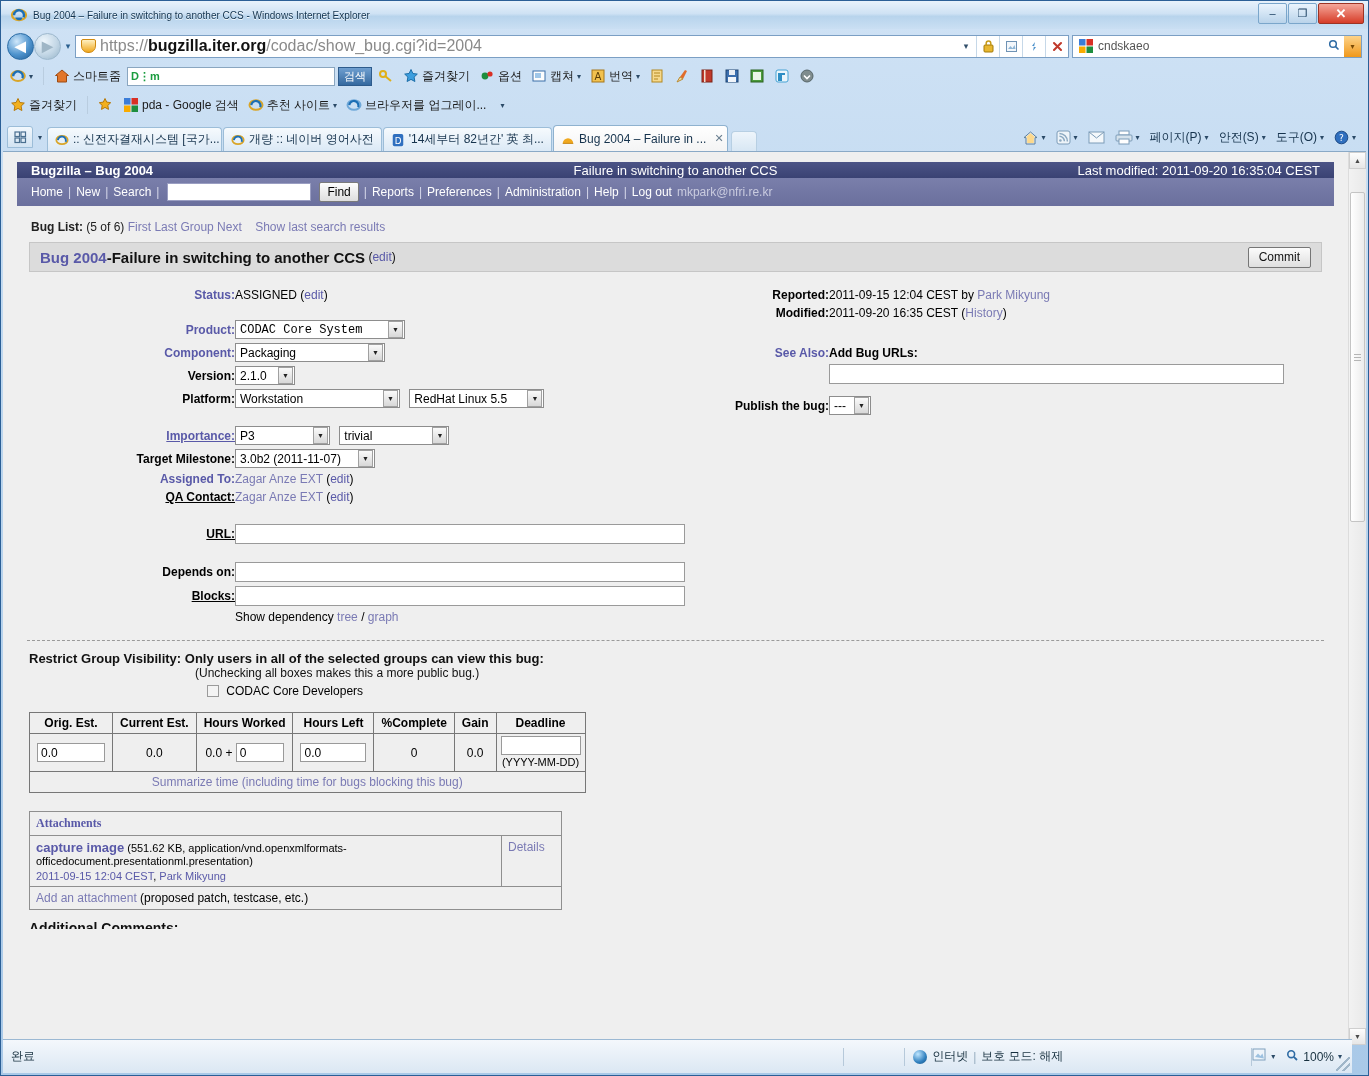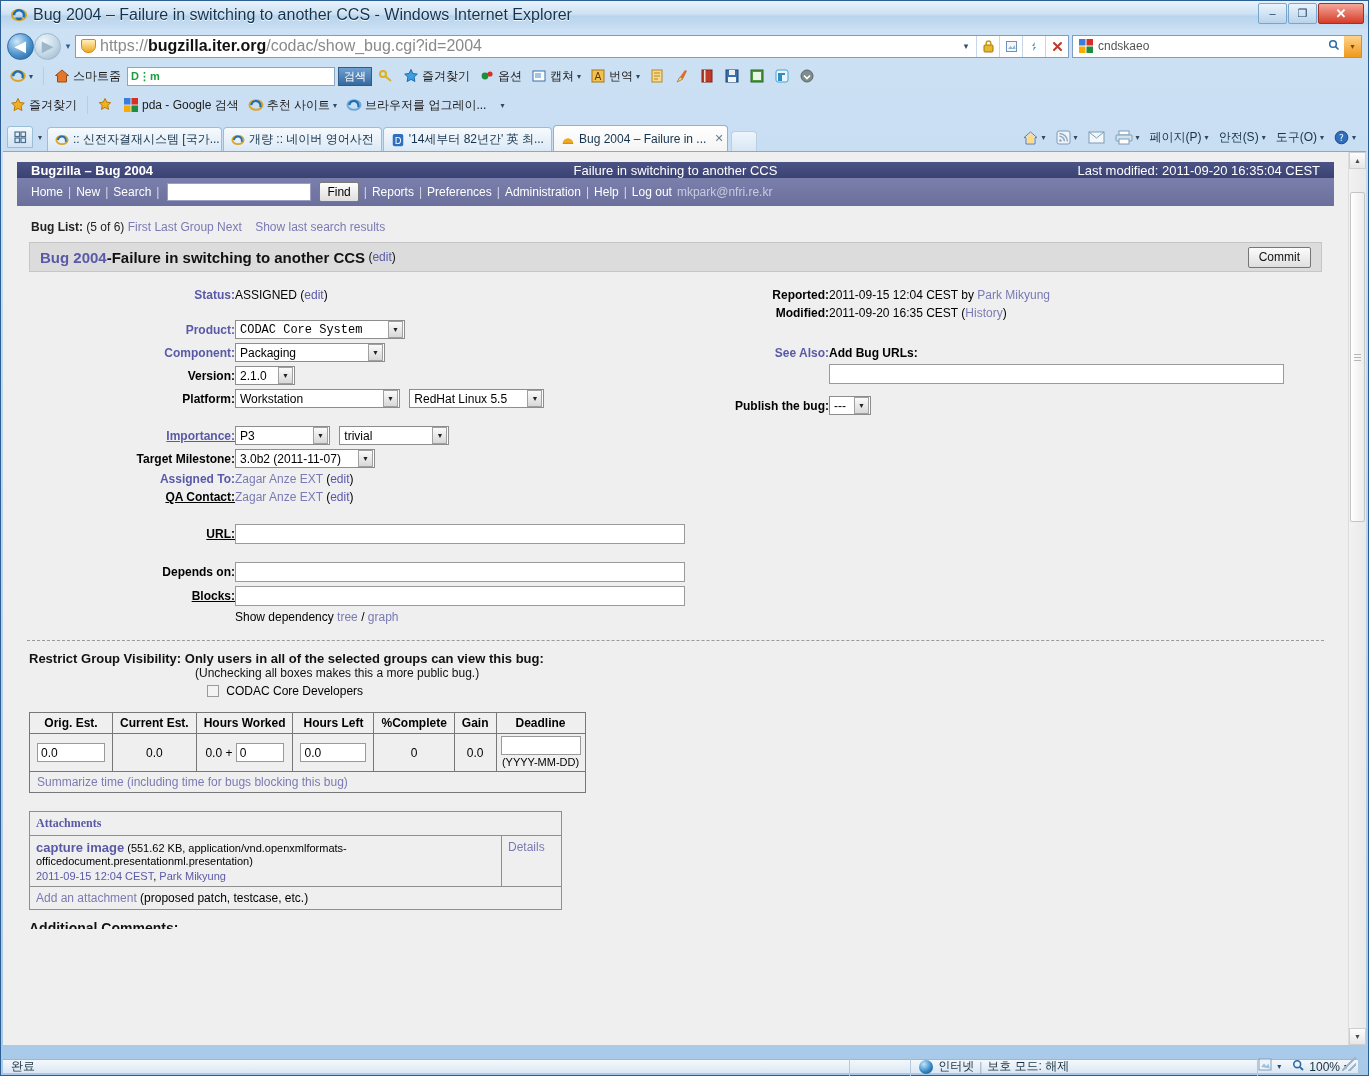--- a/index.html
+++ b/index.html
@@ -19,21 +19,21 @@
   
   #titlebar {
     position:absolute; left:0; top:0; width:100%; height:28px;
     background:linear-gradient(180deg,#e8f2fb 0%,#cfe2f4 45%,#b8d4ec 55%,#cadff3 100%);
     display:flex; align-items:center;
   }
   #titlebar .ie-logo {
     width:16px;height:16px;margin-left:10px;margin-right:6px;flex:none;
   }
   #title-text {
-    font-size:16px; color:#11334f; white-space:nowrap; overflow:hidden;
+    font-size:10px; color:#11334f; white-space:nowrap; overflow:hidden;
     text-shadow:0 1px 0 rgba(255,255,255,.85);
   }
   #wincontrols { position:absolute; right:4px; top:2px; display:flex; gap:1px; }
   .winbtn {
     width:29px;height:21px;border:1px solid #7aa6cb;border-radius:2px;
     background:linear-gradient(180deg,#eaf4fd,#b9d3ea);
     display:flex;align-items:center;justify-content:center;
   }
   .winbtn.close { width:46px; background:linear-gradient(180deg,#f5a79a,#d63c28);border-color:#9c3324; }
   .winbtn .glyph { font-size:11px; color:#153a5c; line-height:1; }
@@ -265,21 +265,21 @@
   table.times {
     border-collapse:collapse; margin:14px 0 0 12px; background:#efefef;
     border:1px solid #777;
   }
   table.times th {
     border:1px solid #777; padding:3px 7px; font-size:12px; font-weight:bold; background:#efefef;
   }
   table.times td {
     border:1px solid #777; padding:4px 7px; font-size:12px; text-align:center;
   }
-  table.times td.sumrow { text-align:left; padding:3px 7px; }
+  table.times td.sumrow { text-align:center; padding:3px 7px; }
   table.times input.tx { height:19px; }
 
   table.attach {
     border-collapse:collapse; margin:18px 0 0 12px; width:533px;
     border:1px solid #8f8f8f; background:#efefef;
   }
   table.attach th {
     text-align:left; font-size:12px; color:#5959a8; padding:4px 6px;
     border-bottom:1px solid #8f8f8f; font-weight:bold;font-family:Liberation Serif, serif;
   }
@@ -289,21 +289,21 @@
   .att-name { font-size:13px; font-weight:bold; color:#5959a8; }
   .att-meta { color:#5959a8; }
 
   .addcomment-cut {
     margin:10px 0 0 12px; font-size:14px; font-weight:bold; color:#111;
     height:9px; overflow:hidden;
   }
 
   
   #statusbar {
-    position:absolute; left:2px; right:10px; bottom:2px; height:14px;
+    position:absolute; left:2px; right:16px; bottom:2px; height:34px;
     background:linear-gradient(180deg,#f4f8fc,#dbe7f3);
     border-top:1px solid #9bb8d3;
     display:flex; align-items:center; font-size:12px; color:#17303f;text-align:center;
   }
   .sb-cell { height:100%; display:flex;align-items:center;padding:0 8px; }
   .sb-div { width:1px;height:18px;background:#b6c9da; }
   .globe {
     width:14px;height:14px;border-radius:50%;
     background:radial-gradient(circle at 35% 30%,#bfe6ff,#2f7fbe 60%,#15507f);
     margin-right:5px;flex:none;

